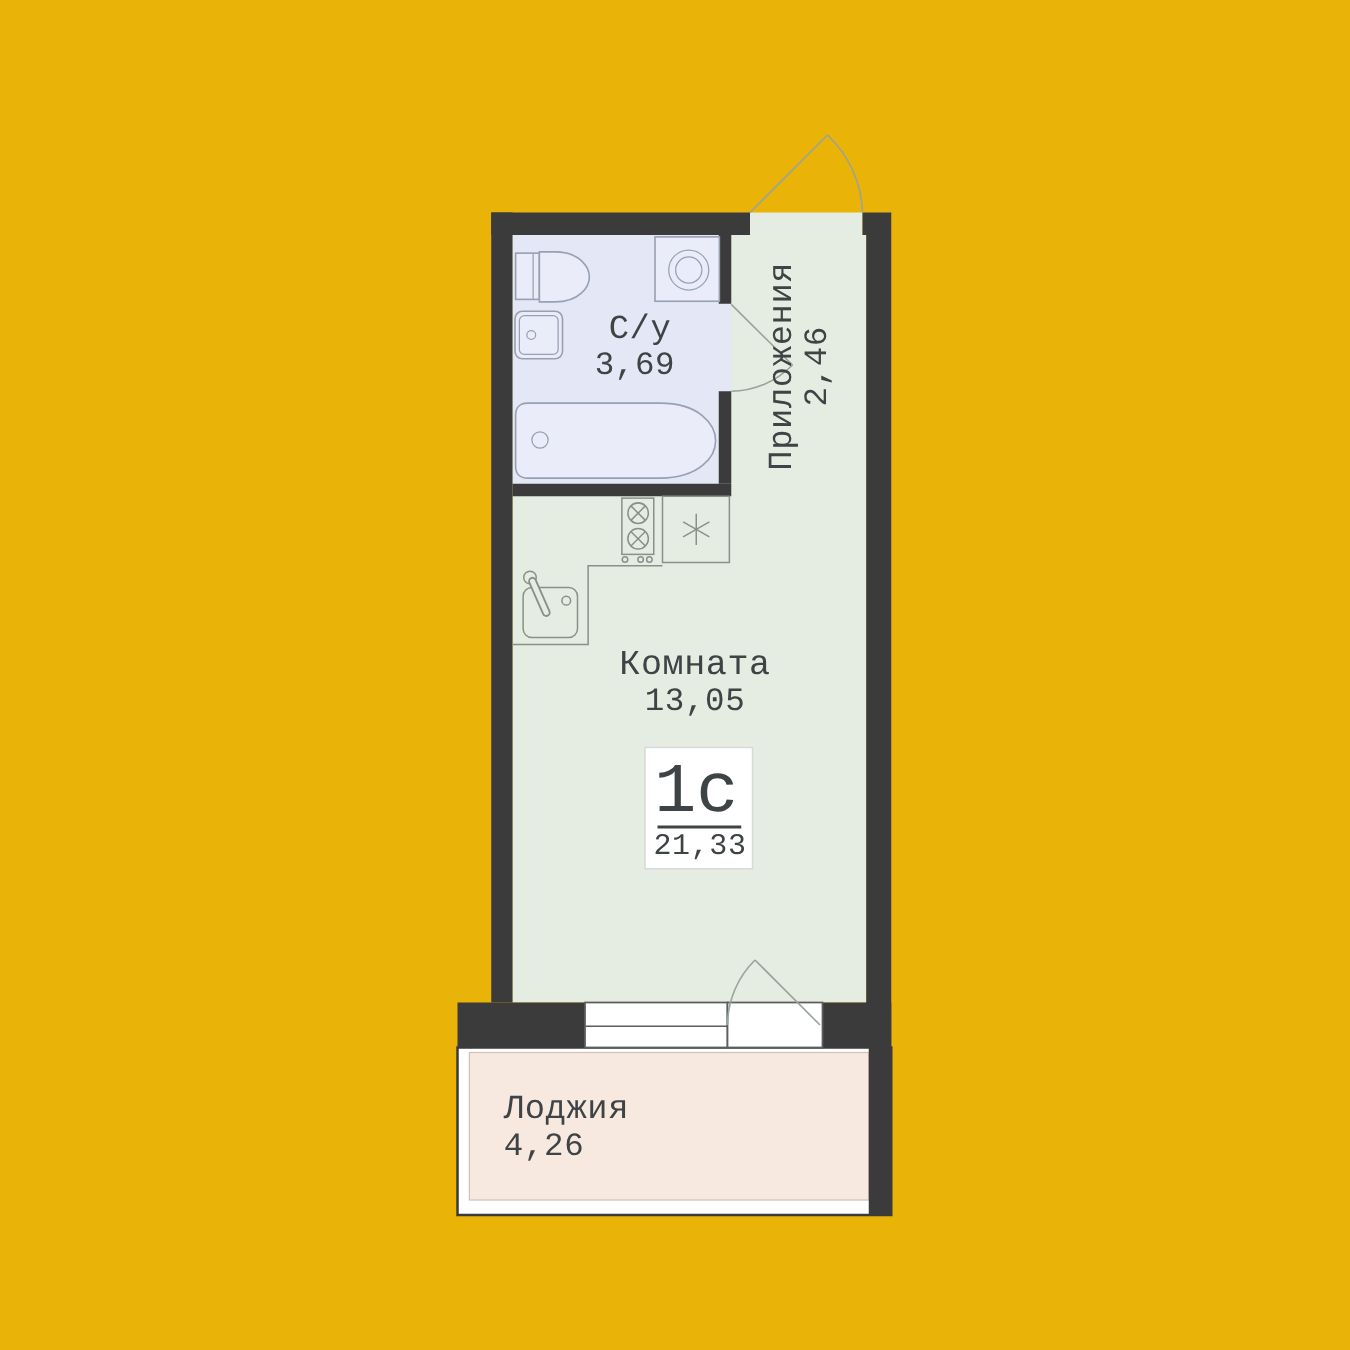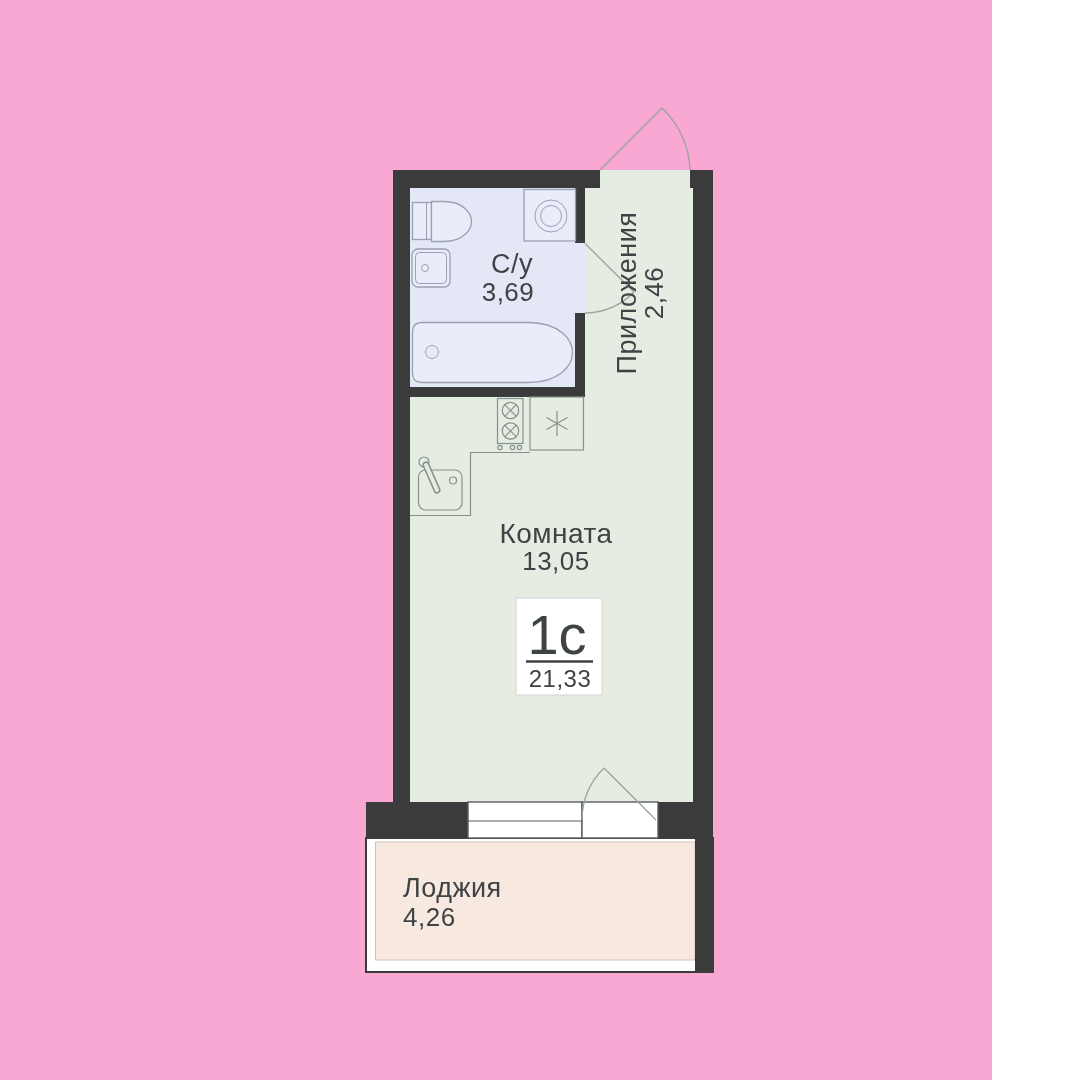--- a/index.html
+++ b/index.html
@@ -1,17 +1,17 @@
 <!DOCTYPE html>
 <html style="--wall: #3b3b3c; --floor_room: #e5ece2; --floor_bath: #e4e7f5; --floor_loggia: #f8e9e0; --loggia_border: #d2c1b5; --window_line: #5a5f5c; --door_line: #9aa39c; --fixture_bath_fill: #eaedf9; --fixture_bath_stroke: #98a0b4; --fixture_kitchen_stroke: #87918b; --label_box_border: #d9d9d9; --text: #3e4345;"><head>
 <meta charset="utf-8">
 <style>
   html,body{margin:0;padding:0;background:#ffffff;}
-  .canvas{position:relative;width:992px;height:1080px;background:#f9a8d4;overflow:hidden;
-          font-family:Liberation Sans, sans-serif;}
+  .canvas{position:relative;width:1080px;height:1080px;background:#eab308;overflow:hidden;
+          font-family:Liberation Mono, monospace;}
   svg{position:absolute;left:0;top:0;}
 
   .wall        {fill:var(--wall,#3b3b3c);}
   .floor-room  {fill:var(--floor_room,#e5ece2);}
   .floor-bath  {fill:var(--floor_bath,#e4e7f5);}
   .floor-loggia{fill:var(--floor_loggia,#f8e9e0);stroke:var(--loggia_border,#d2c1b5);stroke-width:1;}
   .loggia-glass{fill:#ffffff;stroke:var(--wall,#3b3b3c);stroke-width:2;}
   .win-box     {fill:#ffffff;stroke:var(--window_line,#5a5f5c);stroke-width:1.4;}
   .win-line    {fill:none;stroke:var(--window_line,#5a5f5c);stroke-width:1.2;}
   .door        {fill:none;stroke:var(--door_line,#9aa39c);stroke-width:1.3;}

